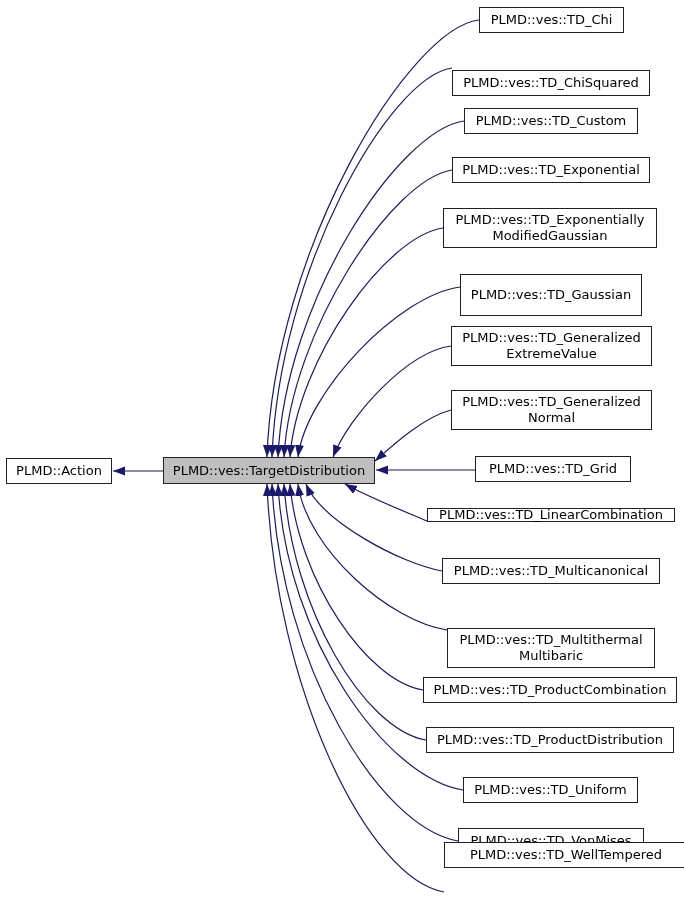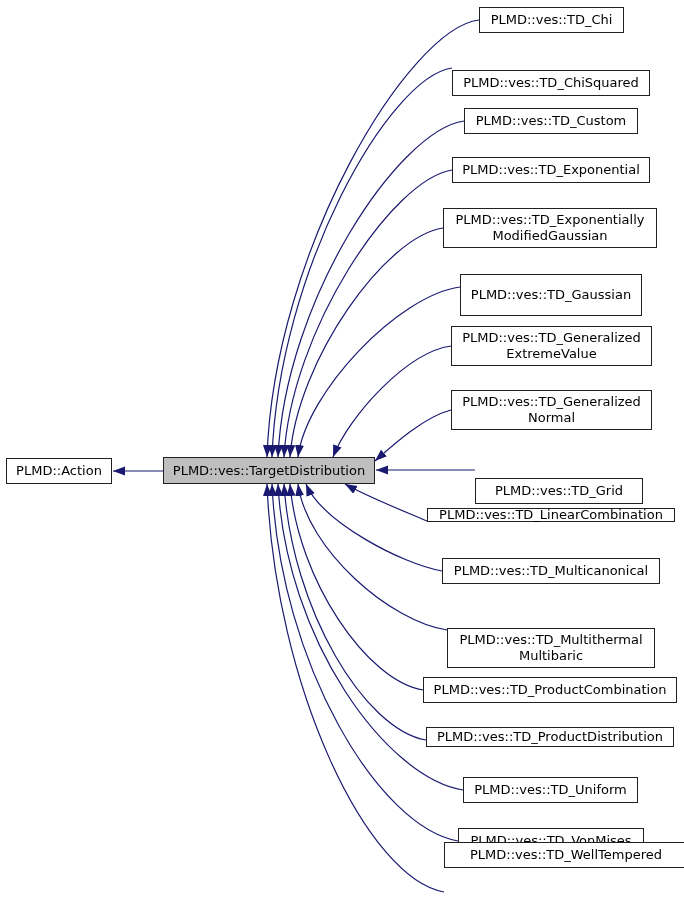--- a/index.html
+++ b/index.html
@@ -102,41 +102,41 @@
       <span></span>
   </div>
   <div class="node" style="left:451px;top:326px;width:201px;height:40px">
     <span>PLMD::ves::TD_Generalized</span>
       <span>ExtremeValue</span>
   </div>
   <div class="node" style="left:451px;top:390px;width:201px;height:40px">
     <span>PLMD::ves::TD_Generalized</span>
       <span>Normal</span>
   </div>
-  <div class="node" style="left:475px;top:478px;width:168px;height:26px">
+  <div class="node" style="left:475px;top:456px;width:156px;height:26px">
     <span>PLMD::ves::TD_Grid</span>
       <span></span>
   </div>
   <div class="node" style="left:427px;top:508px;width:248px;height:14px">
     <span>PLMD::ves::TD_LinearCombination</span>
       <span></span>
   </div>
   <div class="node" style="left:442px;top:558px;width:218px;height:26px">
     <span>PLMD::ves::TD_Multicanonical</span>
       <span></span>
   </div>
   <div class="node" style="left:447px;top:628px;width:208px;height:40px">
     <span>PLMD::ves::TD_Multithermal</span>
       <span>Multibaric</span>
   </div>
   <div class="node" style="left:423px;top:677px;width:254px;height:26px">
     <span>PLMD::ves::TD_ProductCombination</span>
       <span></span>
   </div>
-  <div class="node" style="left:426px;top:727px;width:248px;height:20px">
+  <div class="node" style="left:426px;top:727px;width:248px;height:26px">
     <span>PLMD::ves::TD_ProductDistribution</span>
       <span></span>
   </div>
   <div class="node" style="left:463px;top:777px;width:175px;height:26px">
     <span>PLMD::ves::TD_Uniform</span>
       <span></span>
   </div>
   <div class="node" style="left:458px;top:828px;width:186px;height:26px">
     <span>PLMD::ves::TD_VonMises</span>
       <span></span>

